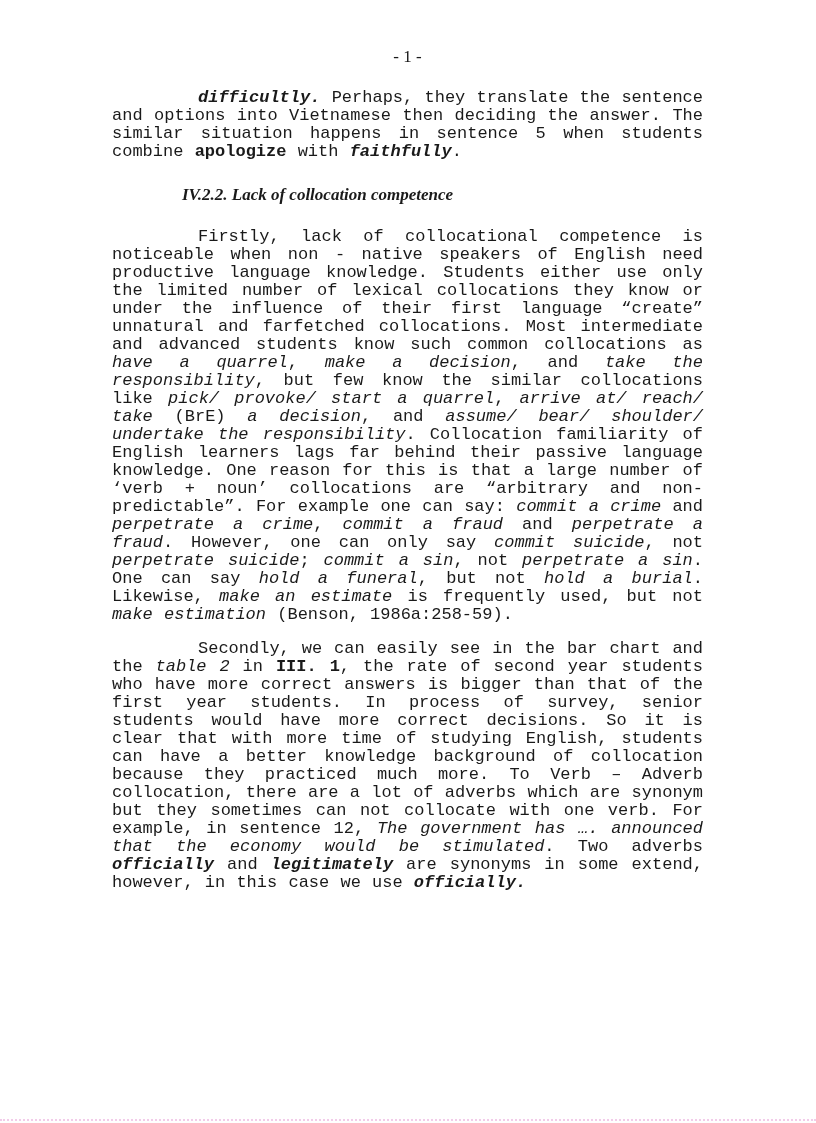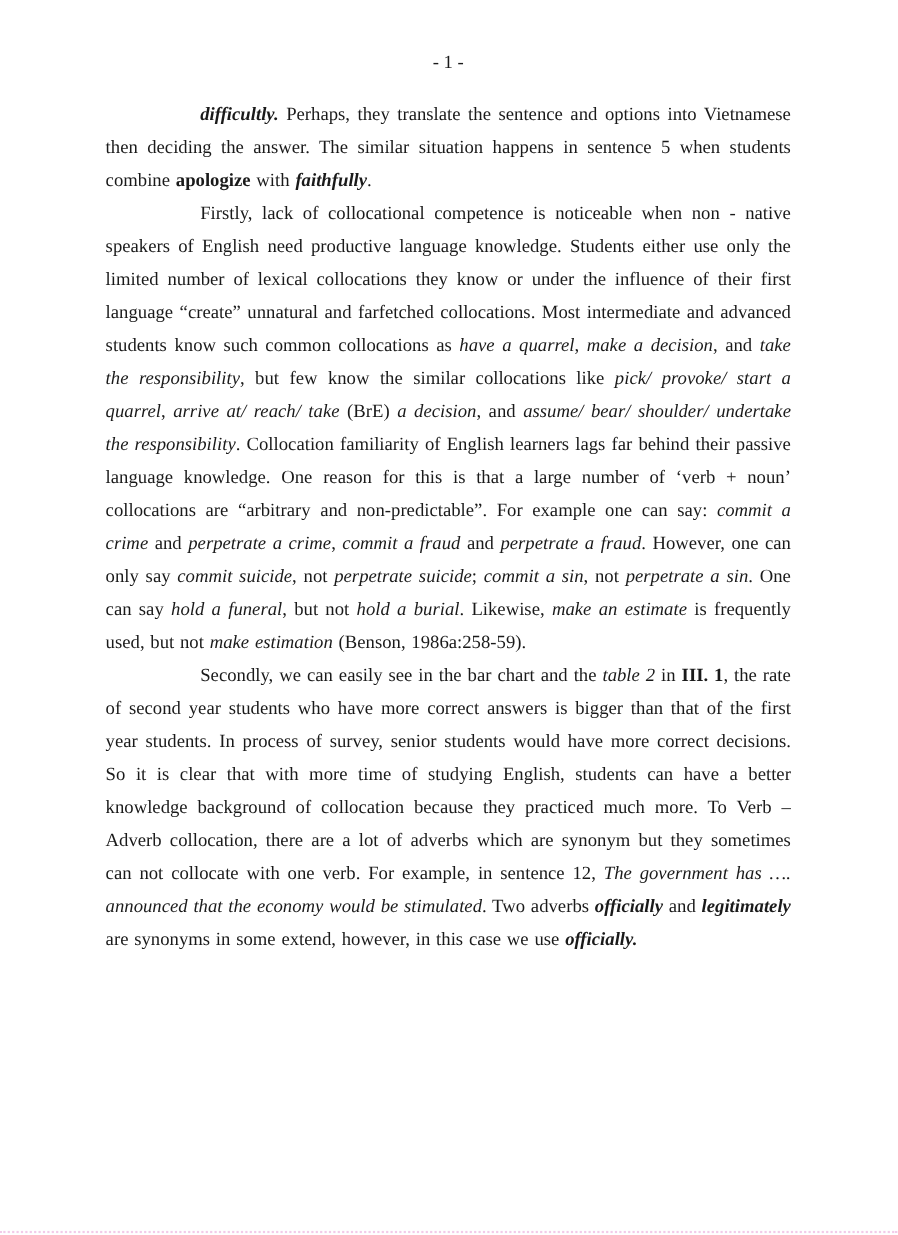--- a/index.html
+++ b/index.html
@@ -23,25 +23,26 @@
     width: 623px;
   }
   .pageno {
     text-align: center;
     font-size: 17px;
     line-height: 30px;
     margin: 0 0 17px 0;
   }
   p.body {
     font-size: 17px;
-    line-height: 30px;
+    line-height: 18px;
     text-align: justify;
     text-indent: 86px;
-    margin: 0;
+    margin: 16px;
     word-spacing: 1px;
+    font-family: Liberation Mono, monospace;
   }
   p.heading {
     font-size: 17px;
     line-height: 30px;
     font-weight: bold;
     font-style: italic;
     text-indent: 86px;
     margin: 19px 0 18px 0;
   }
   .run-b  { font-weight: bold; }
@@ -56,17 +57,18 @@
     border-top: 2px dotted #f2cbe9;
   }
 </style>
 </head>
 <body>
 
 <div class="page">
   <div class="content">
     <p class="pageno">- 1 -</p>
     <p class="body"><span class="run-bi">difficultly.</span><span> Perhaps, they translate the sentence and options into Vietnamese then deciding the answer. The similar situation happens in sentence 5 when students combine </span><span class="run-b">apologize</span><span> with </span><span class="run-bi">faithfully</span><span>.</span></p>
+    <p class="heading">IV.2.2. Lack of collocation competence</p>
     <p class="body"><span>Firstly, lack of collocational competence is noticeable when non - native speakers of English need productive language knowledge. Students either use only the limited number of lexical collocations they know or under the influence of their first language “create” unnatural and farfetched collocations. Most intermediate and advanced students know such common collocations as </span><span class="run-i">have a quarrel</span><span>, </span><span class="run-i">make a decision</span><span>, and </span><span class="run-i">take the responsibility</span><span>, but few know the similar collocations like </span><span class="run-i">pick/ provoke/ start a quarrel</span><span>, </span><span class="run-i">arrive at/ reach/ take</span><span> (BrE) </span><span class="run-i">a decision</span><span>, and </span><span class="run-i">assume/ bear/ shoulder/ undertake the responsibility</span><span>. Collocation familiarity of English learners lags far behind their passive language knowledge. One reason for this is that a large number of ‘verb + noun’ collocations are “arbitrary and non-predictable”. For example one can say: </span><span class="run-i">commit a crime</span><span> and </span><span class="run-i">perpetrate a crime</span><span>, </span><span class="run-i">commit a fraud</span><span> and </span><span class="run-i">perpetrate a fraud</span><span>. However, one can only say </span><span class="run-i">commit suicide</span><span>, not </span><span class="run-i">perpetrate suicide</span><span>; </span><span class="run-i">commit a sin</span><span>, not </span><span class="run-i">perpetrate a sin</span><span>. One can say </span><span class="run-i">hold a funeral</span><span>, but not </span><span class="run-i">hold a burial</span><span>. Likewise, </span><span class="run-i">make an estimate</span><span> is frequently used, but not </span><span class="run-i">make estimation</span><span> (Benson, 1986a:258-59).</span></p>
     <p class="body"><span>Secondly, we can easily see in the bar chart and the </span><span class="run-i">table 2</span><span> in </span><span class="run-b">III. 1</span><span>, the rate of second year students who have more correct answers is bigger than that of the first year students. In process of survey, senior students would have more correct decisions. So it is clear that with more time of studying English, students can have a better knowledge background of collocation because they practiced much more. To Verb – Adverb collocation, there are a lot of adverbs which are synonym but they sometimes can not collocate with one verb. For example, in sentence 12, </span><span class="run-i">The government has …. announced that the economy would be stimulated</span><span>. Two adverbs </span><span class="run-bi">officially</span><span> and </span><span class="run-bi">legitimately</span><span> are synonyms in some extend, however,  in this case we use </span><span class="run-bi">officially.</span></p>
   </div>
   <div class="footer-dots"></div>
 </div>
 
 </body></html>

